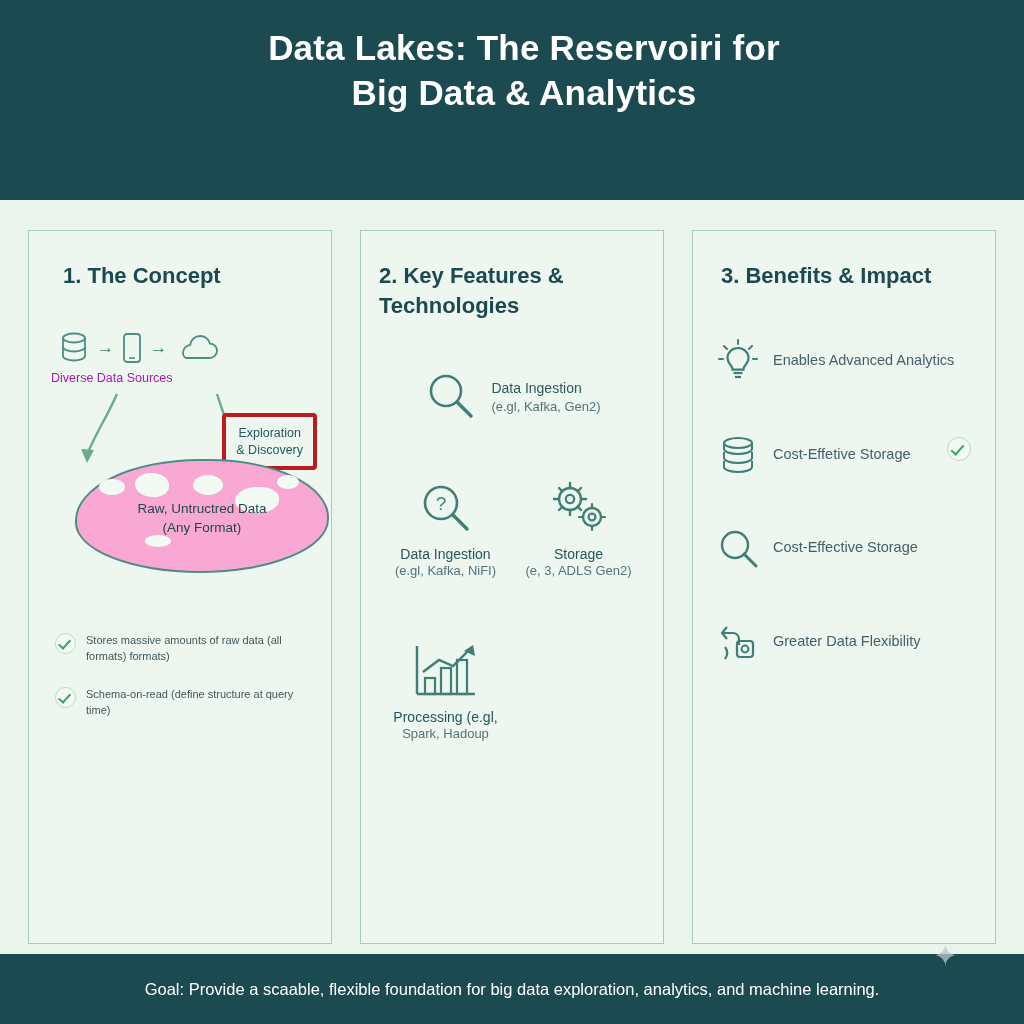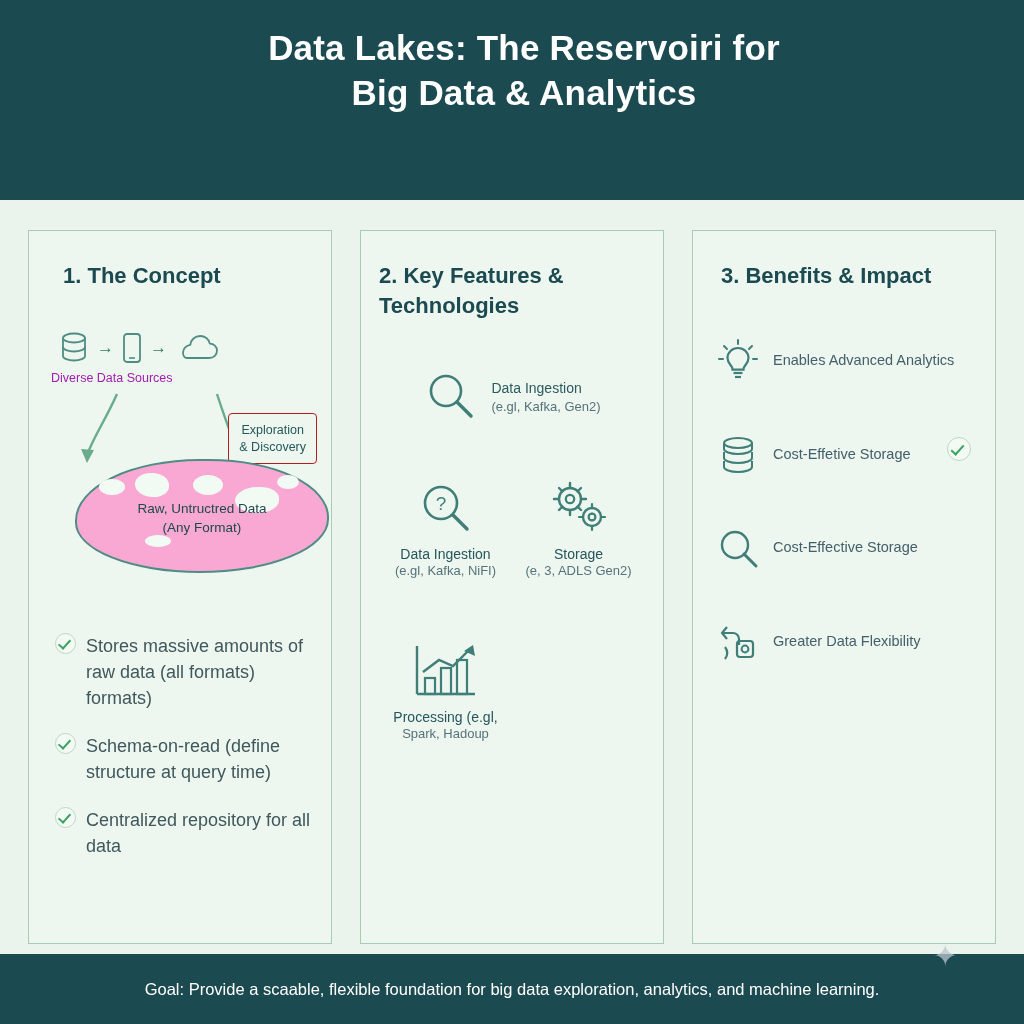--- a/index.html
+++ b/index.html
@@ -106,38 +106,38 @@
     font-size: 13.5px;
     color: #20484a;
     line-height: 1.45;
     z-index: 3;
   }
   .callout {
     position: absolute;
     right: -4px;
     top: 24px;
     background: #edf6ef;
-    border: 1px solid #b91c1c;
+    border: 4px solid #b91c1c;
     border-radius: 4px;
     padding: 8px 10px;
     font-size: 12.5px;
     color: #23595a;
     line-height: 1.35;
     text-align: center;
   }
   .curve-svg { position: absolute; left: 0; top: 0; }
   .bullets { margin: 4px 0 0 8px; }
   .bullet {
     display: flex;
     gap: 10px;
     align-items: flex-start;
     margin-bottom: 22px;
   }
   .bullet .txt {
-    font-size: 18px;
+    font-size: 11px;
     color: #40585c;
     line-height: 1.45;
   }
   .check {
     width: 19px; height: 19px;
     flex: 0 0 19px;
     border: 1px solid #bcd9c3;
     border-radius: 50%;
     position: relative;
     background: #f3faf4;
@@ -289,24 +289,20 @@
       </div>
 
       <div class="bullets">
         <div class="bullet">
           <span class="check"></span>
           <span class="txt">Stores massive amounts of raw data (all formats) formats)</span>
         </div>
         <div class="bullet">
           <span class="check"></span>
           <span class="txt">Schema-on-read (define structure at query time)</span>
-        </div>
-        <div class="bullet">
-          <span class="check"></span>
-          <span class="txt">Centralized repository for all data</span>
         </div>
       </div>
     </div>
 
     <div class="card col2">
       <h2>2. Key Features &amp; Technologies</h2>
 
       <div class="feat-top">
         <span>
           <svg width="56" height="56" viewBox="0 0 56 56">

